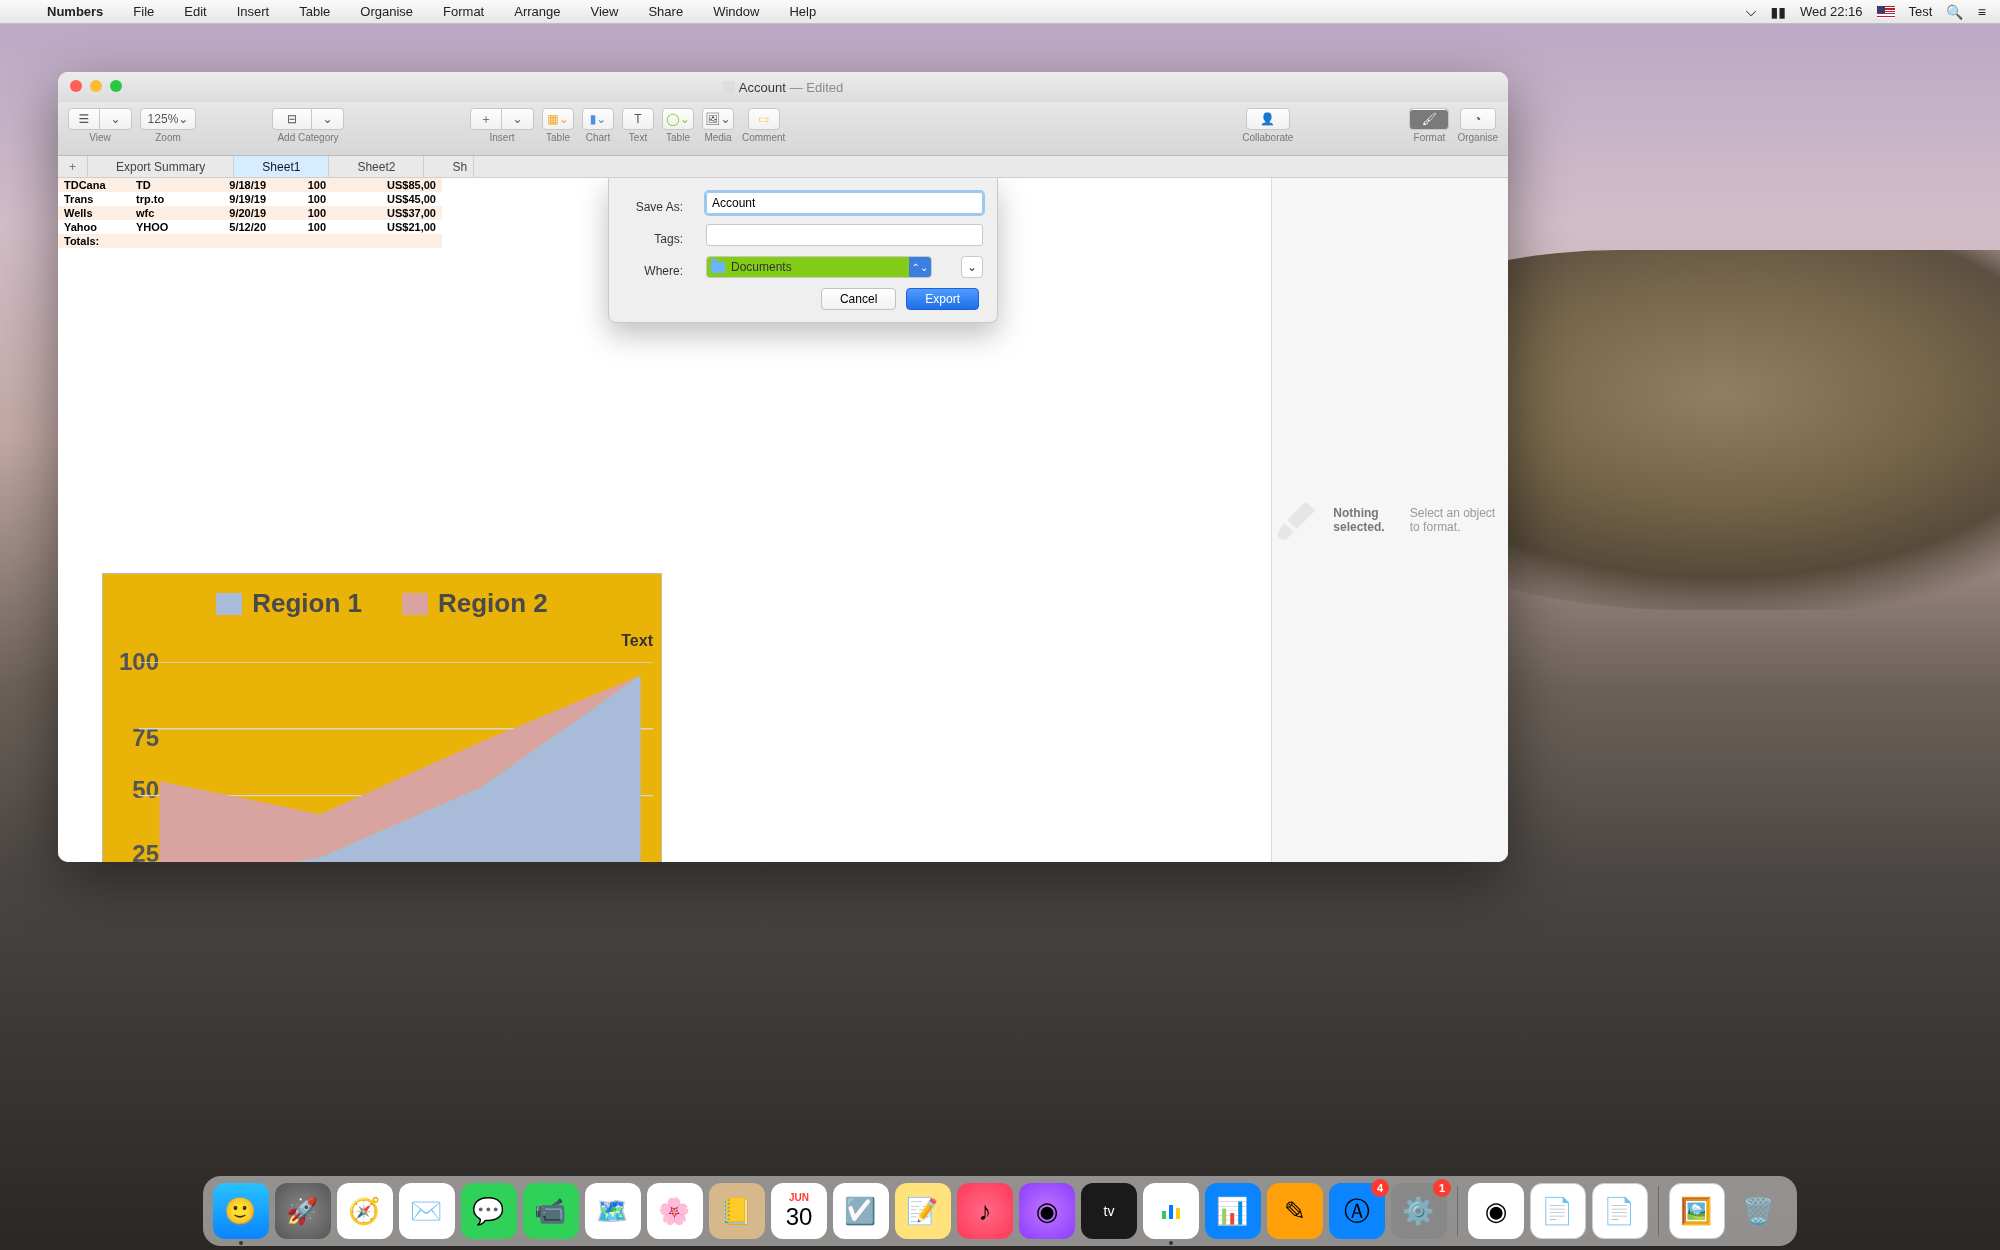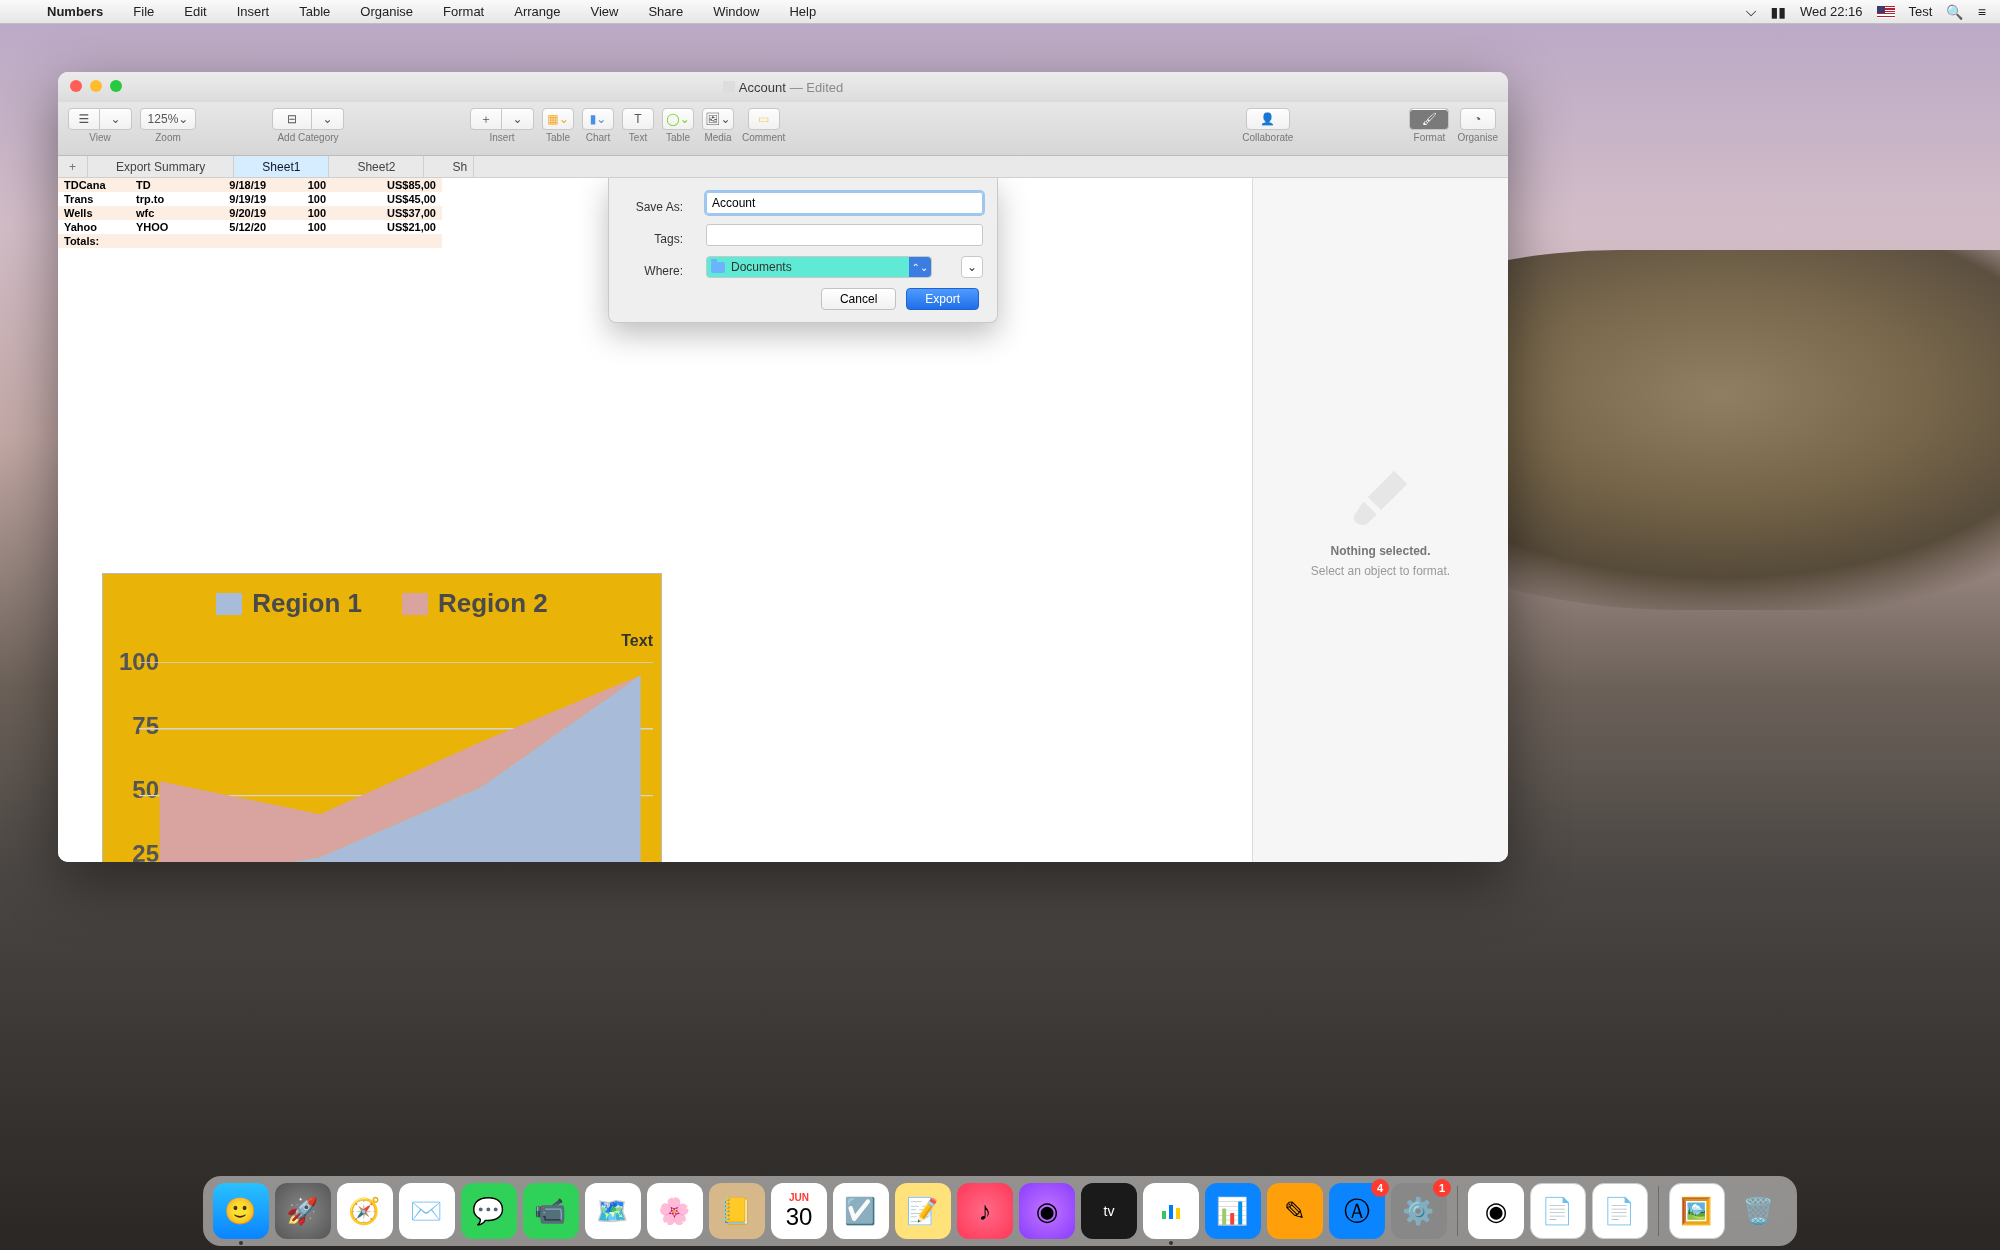--- a/index.html
+++ b/index.html
@@ -60,21 +60,21 @@
 
 
 .tabrow{height:22px;background:#e9e9e9;border-bottom:1px solid #cfcfcf;display:flex;align-items:stretch;font-size:12px;}
 .tab-add{width:30px;display:flex;align-items:center;justify-content:center;color:#777;border-right:1px solid #cfcfcf;}
 .tab{padding:0 28px;display:flex;align-items:center;border-right:1px solid #cfcfcf;color:#444;background:#e9e9e9;}
 .tab.active{background:#d6ecff;color:#0f172a;}
 
 
 .content{flex:1;display:flex;position:relative;}
 .sheet{flex:1;overflow:hidden;position:relative;background:#fff;}
-.inspector{width:256px;background:#f6f6f6;border-left:1px solid #dcdcdc;display:flex;flex-direction:column;align-items:center;justify-content:center;color:#888;font-size:12px;gap:6px;}
+.inspector{width:237px;background:#f6f6f6;border-left:1px solid #dcdcdc;display:flex;flex-direction:row;align-items:center;justify-content:center;color:#888;font-size:12px;gap:6px;}
 .inspector .brush{width:70px;height:70px;opacity:.35;}
 .inspector .l1{font-weight:600;color:#777;} .inspector .l2{color:#999;}
 
 
 .datatable{font-size:11px;border-collapse:collapse;margin:0;}
 .datatable tr:nth-child(odd){background:#fdeee4;}
 .datatable tr:nth-child(even){background:#fff;}
 .datatable td{padding:1px 6px;white-space:nowrap;}
 .datatable td.b{font-weight:700;}
 .datatable td.r{text-align:right;}
@@ -91,21 +91,21 @@
 .grid line{stroke:#d5d5d5;stroke-width:1.4;}
 .area1{fill:#a8bcd9;} .area2{fill:#d9a3a0;}
 .ytick{position:absolute;left:0;font-size:24px;font-weight:700;color:#555;text-align:right;width:56px;transform:translateY(-50%);}
 
 
 .dialog{position:absolute;left:550px;top:0;width:390px;background:#efefef;border:1px solid #c9c9c9;border-top:none;border-radius:0 0 8px 8px;box-shadow:0 12px 30px rgba(0,0,0,.25);padding:14px 14px 12px;z-index:5;font-size:12px;color:#333;}
 .dlg-row{display:flex;align-items:flex-end;gap:23px;margin-bottom:10px;}
 .dlg-row label{width:60px;text-align:right;color:#333;}
 .dlg-input{flex:1;height:22px;border:1px solid #9ec7ef;outline:2px solid #9ec7ef;border-radius:3px;padding:0 5px;font-size:12px;background:#fff;}
 .dlg-input.plain{outline:none;border:1px solid #c8c8c8;}
-.where-sel{flex:1;height:22px;border:1px solid #c8c8c8;border-radius:4px;background:#5eead4;display:flex;align-items:center;padding:0 4px;gap:6px;position:relative;}
+.where-sel{flex:1;height:22px;border:1px solid #c8c8c8;border-radius:4px;background:#84cc16;display:flex;align-items:center;padding:0 4px;gap:6px;position:relative;}
 .where-sel .arrow{position:absolute;right:0;top:0;bottom:0;width:22px;background:#3b7de0;border-radius:0 4px 4px 0;display:flex;align-items:center;justify-content:center;color:#fff;font-size:10px;}
 .btn{height:22px;padding:0 18px;border-radius:4px;border:1px solid #c2c2c2;background:linear-gradient(#fff,#f1f1f1);font-size:12px;}
 .btn.primary{background:linear-gradient(#4f9bff,#1f6fe8);color:#fff;border-color:#1e63cf;}
 .expand-btn{width:22px;height:22px;border:1px solid #c8c8c8;border-radius:4px;background:#fff;display:flex;align-items:center;justify-content:center;margin-left:6px;}
 .dlg-buttons{display:flex;justify-content:flex-end;gap:10px;margin-top:6px;padding-right:4px;}
 .folder-ic{width:14px;height:11px;background:#6cb3ff;border-radius:2px;position:relative;display:inline-block;}
 .folder-ic::before{content:"";position:absolute;left:0;top:-3px;width:6px;height:3px;background:#6cb3ff;border-radius:1px 1px 0 0;}
 
 
 .dock{position:absolute;left:50%;bottom:4px;transform:translateX(-50%);height:70px;padding:6px 10px;background:rgba(230,230,230,.55);border-radius:18px;display:flex;align-items:center;gap:6px;backdrop-filter:blur(6px);}
@@ -316,21 +316,21 @@
                 <span>Region 1</span>
               </div>
             <div class="lg">
                 <div class="sw c2"></div>
                 <span>Region 2</span>
               </div>
           </div>
           <div class="annot">Text</div>
 
           <div class="ytick" style="top:88px;">100</div>
-          <div class="ytick" style="top:152px;">75</div>
+          <div class="ytick" style="top:164px;">75</div>
           <div class="ytick" style="top:216px;">50</div>
           <div class="ytick" style="top:280px;">25</div>
 
           <svg class="plot" viewBox="0 0 500 260" preserveAspectRatio="none">
             <g class="grid">
               <line x1="0" y1="0" x2="500" y2="0"></line>
                 <line x1="0" y1="65" x2="500" y2="65"></line>
               <line x1="0" y1="130" x2="500" y2="130"></line>
                 <line x1="0" y1="195" x2="500" y2="195"></line>
               <line x1="0" y1="260" x2="500" y2="260"></line>

